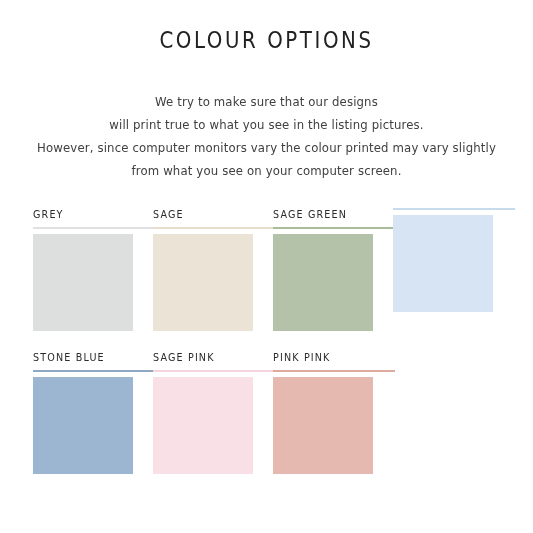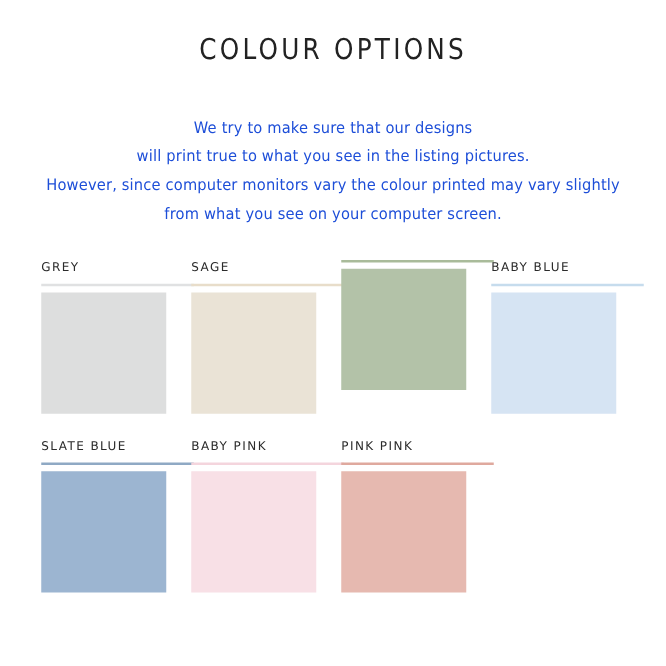--- a/index.html
+++ b/index.html
@@ -42,21 +42,21 @@
   
   .intro {
     position: absolute;
     top: 90px;
     left: 0;
     width: 533px;
     text-align: center;
     font-family: "DejaVu Sans", sans-serif;
     font-size: 12.6px;
     font-weight: 400;
-    color: #1d4ed8;
+    color: #404040;
     line-height: 23px;
     letter-spacing: 0.15px;
   }
   .intro .line {
     display: block;
     white-space: nowrap;
     transform: scaleX(0.93);
     transform-origin: center center;
   }
 
@@ -121,38 +121,38 @@
     </div>
 
     <div class="swatch-cell">
       <div class="swatch-label">SAGE</div>
       <div class="swatch-rule" style="background: rgb(232, 221, 202);"></div>
       <div class="swatch-chip" style="background: rgb(234, 227, 214);"></div>
     </div>
 
 
     <div class="swatch-cell">
+      <div class="swatch-label">SAGE GREEN</div>
       <div class="swatch-rule" style="background: rgb(169, 187, 154);"></div>
       <div class="swatch-chip" style="background: rgb(179, 194, 168);"></div>
     </div>
 
     <div class="swatch-cell">
-      <div class="swatch-label">BABY BLUE</div>
       <div class="swatch-rule" style="background: rgb(198, 220, 237);"></div>
       <div class="swatch-chip" style="background: rgb(214, 228, 243);"></div>
     </div>
 
     <div class="swatch-cell">
-      <div class="swatch-label">SLATE BLUE</div>
+      <div class="swatch-label">STONE BLUE</div>
       <div class="swatch-rule" style="background: rgb(143, 169, 196);"></div>
       <div class="swatch-chip" style="background: rgb(156, 181, 209);"></div>
     </div>
 
     <div class="swatch-cell">
-      <div class="swatch-label">BABY PINK</div>
+      <div class="swatch-label">SAGE PINK</div>
       <div class="swatch-rule" style="background: rgb(244, 213, 221);"></div>
       <div class="swatch-chip" style="background: rgb(248, 224, 230);"></div>
     </div>
 
     <div class="swatch-cell">
       <div class="swatch-label">PINK PINK</div>
       <div class="swatch-rule" style="background: rgb(223, 169, 158);"></div>
       <div class="swatch-chip" style="background: rgb(230, 185, 176);"></div>
     </div>
 

